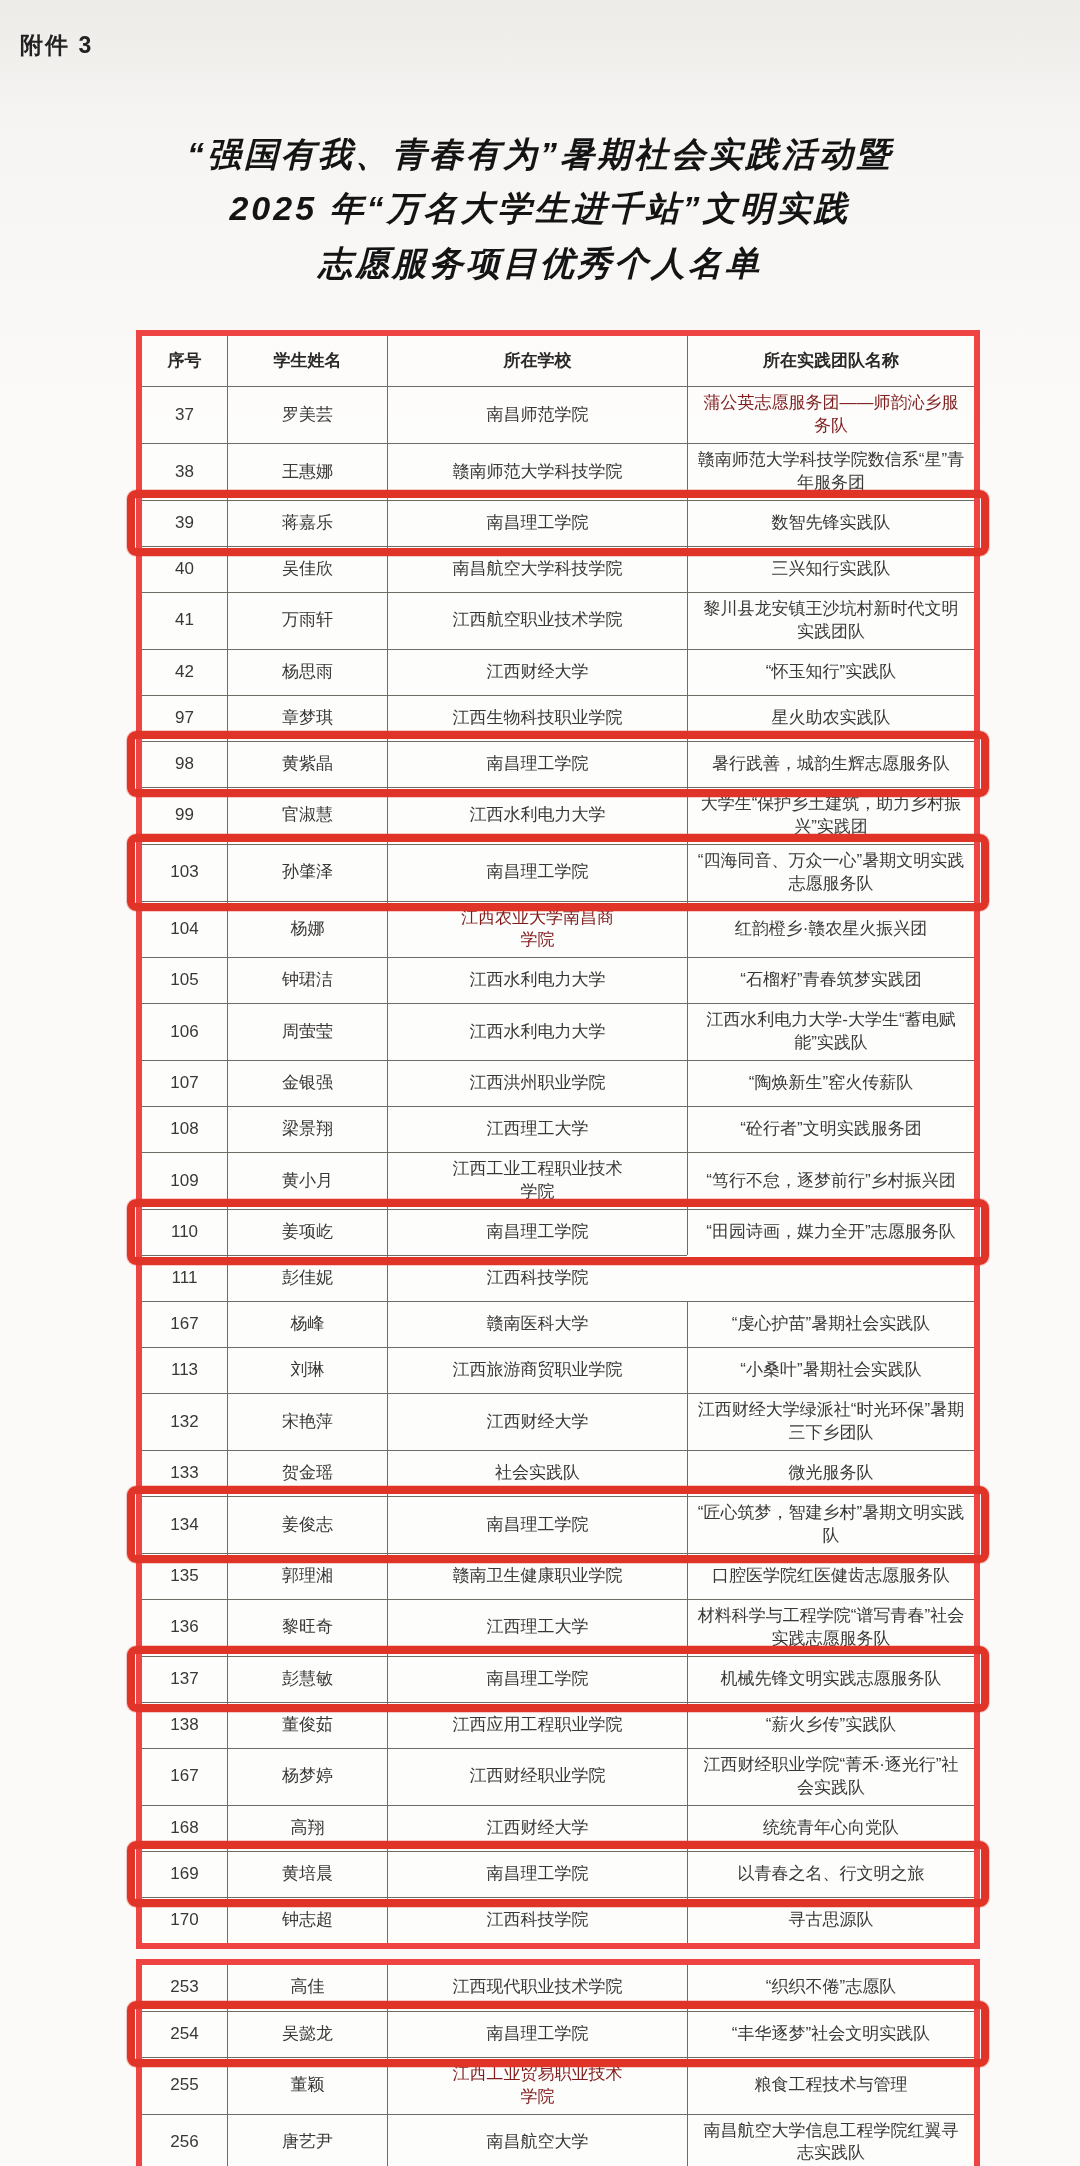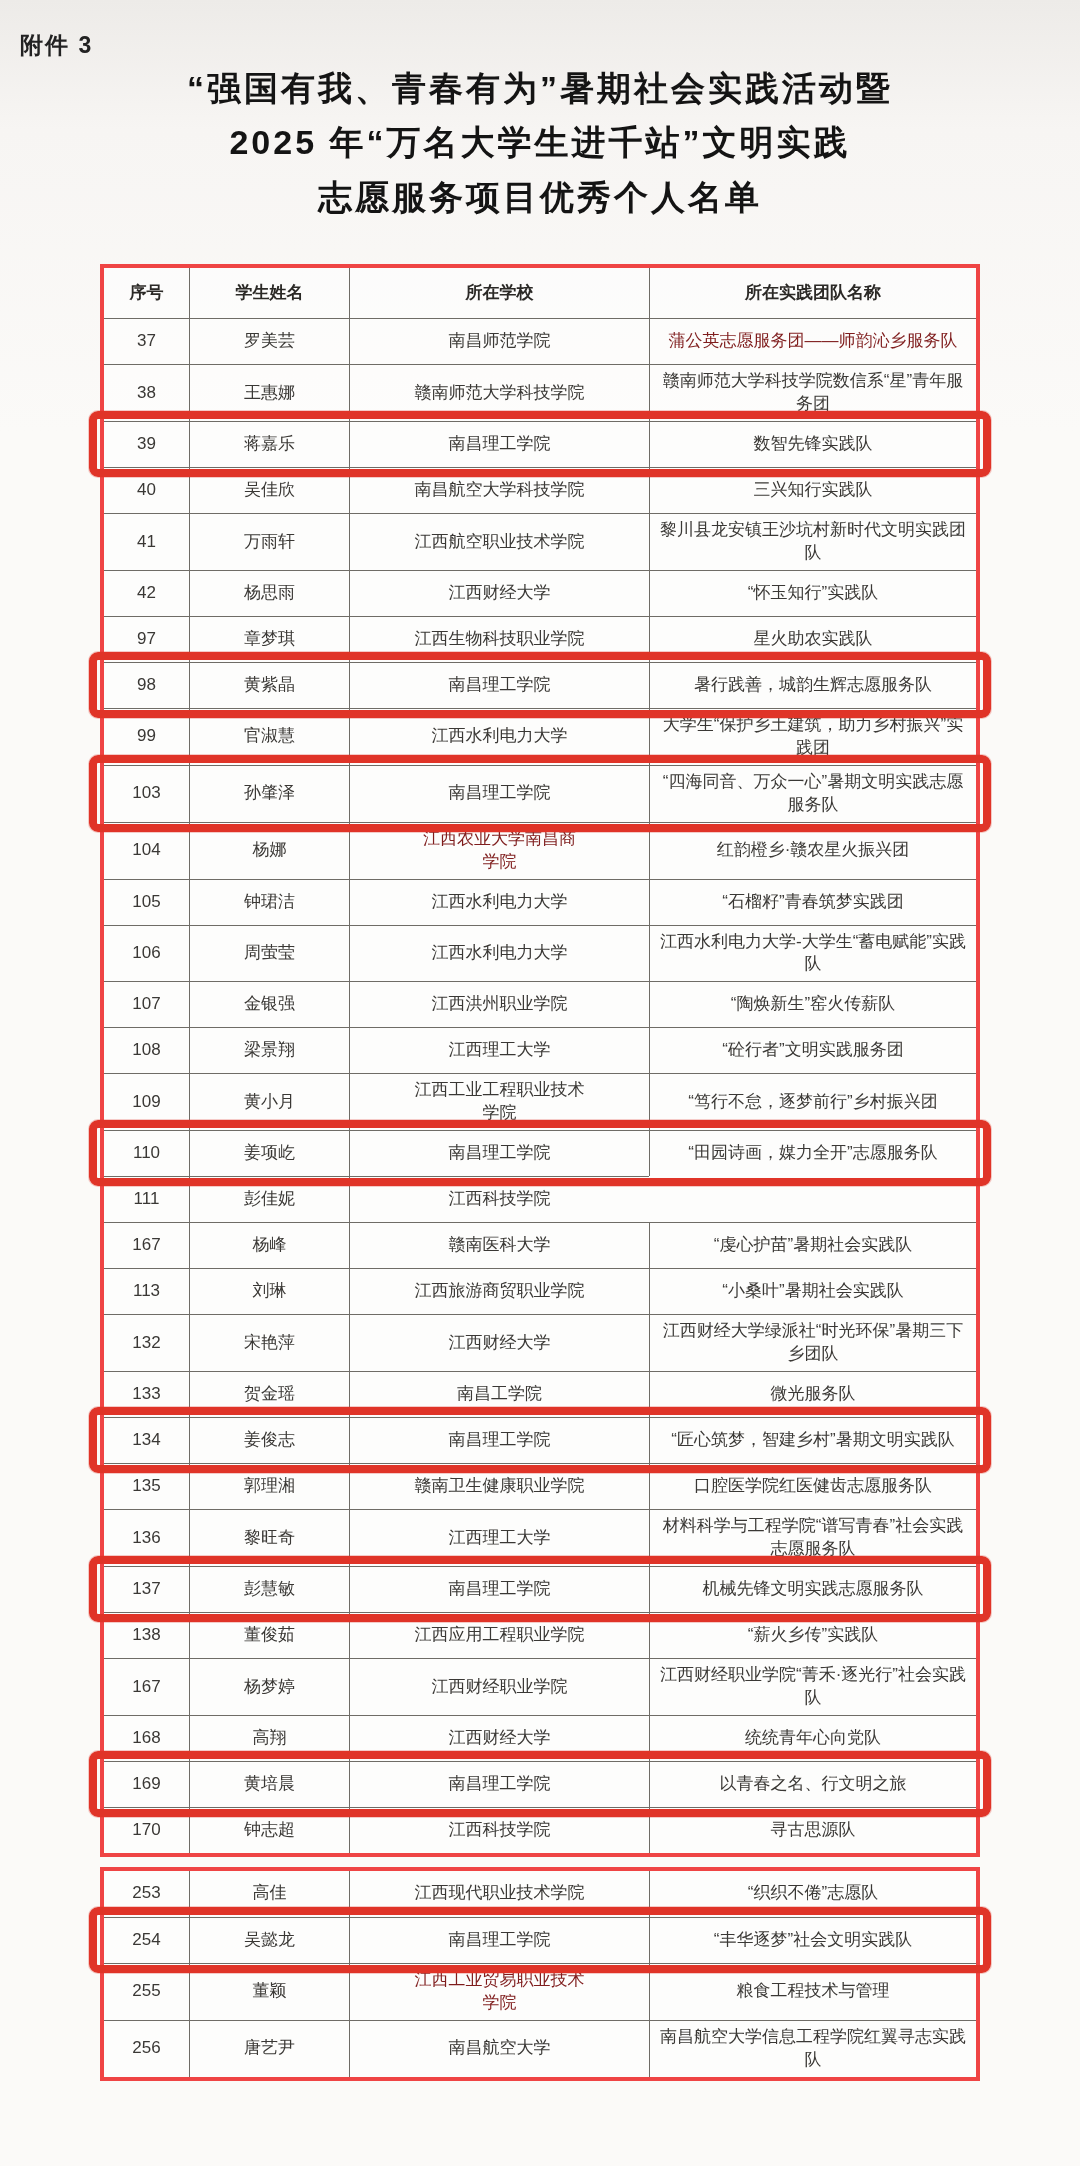--- a/index.html
+++ b/index.html
@@ -8,27 +8,27 @@
     background:linear-gradient(180deg,#edebe8 0%,#f7f5f3 6%,#fbfaf8 20%,#fbfaf8 100%);
     font-family:"Liberation Sans","DejaVu Sans",sans-serif;
     color:#2f2d2b;
     -webkit-font-smoothing:antialiased;
   }
   .attachment{
     margin:30px 0 0 20px;
     font-size:23px; font-weight:bold; letter-spacing:2px; color:#222;
   }
   .doc-title{
-    text-align:center;
+    margin-top:66px; text-align:center;
     font-size:34px; font-weight:bold; color:#141414;
-    line-height:1.6; letter-spacing:3px;
+    line-height:1.6; letter-spacing:3px;font-style:italic;
   }
   .table-wrap{ margin:40px auto 0 auto; width:880px; }
   .tblock{
-    border:4px solid #ef4444; background:rgba(255,255,255,0.55);
+    border:6px solid #ef4444; background:rgba(255,255,255,0.55);margin-left:36px;
   }
   .tblock + .tblock{ margin-top:10px; }
   .trow{
     display:grid; grid-template-columns:85px 160px 300px 1fr;
     position:relative;
   }
   .trow:not(:first-child) .cell{ border-top:1px solid #6f6c66; }
   .tblock2 .trow:first-child .cell{ border-top:none; }
   .cell{
     min-height:46px; padding:5px 8px; box-sizing:border-box;
@@ -210,21 +210,21 @@
       <div class="trow">
     <div class="cell c-no">132</div>
     <div class="cell c-name">宋艳萍</div>
     <div class="cell c-school">江西财经大学</div>
     <div class="cell c-team">江西财经大学绿派社“时光环保”暑期三下乡团队</div>
 
   </div>
       <div class="trow">
     <div class="cell c-no">133</div>
     <div class="cell c-name">贺金瑶</div>
-    <div class="cell c-school">南昌工学院</div>
+    <div class="cell c-school">社会实践队</div>
     <div class="cell c-team">微光服务队</div>
 
   </div>
       <div class="trow">
     <div class="cell c-no">134</div>
     <div class="cell c-name">姜俊志</div>
     <div class="cell c-school">南昌理工学院</div>
     <div class="cell c-team">“匠心筑梦，智建乡村”暑期文明实践队</div>
     <div class="hl"></div>
   </div>

